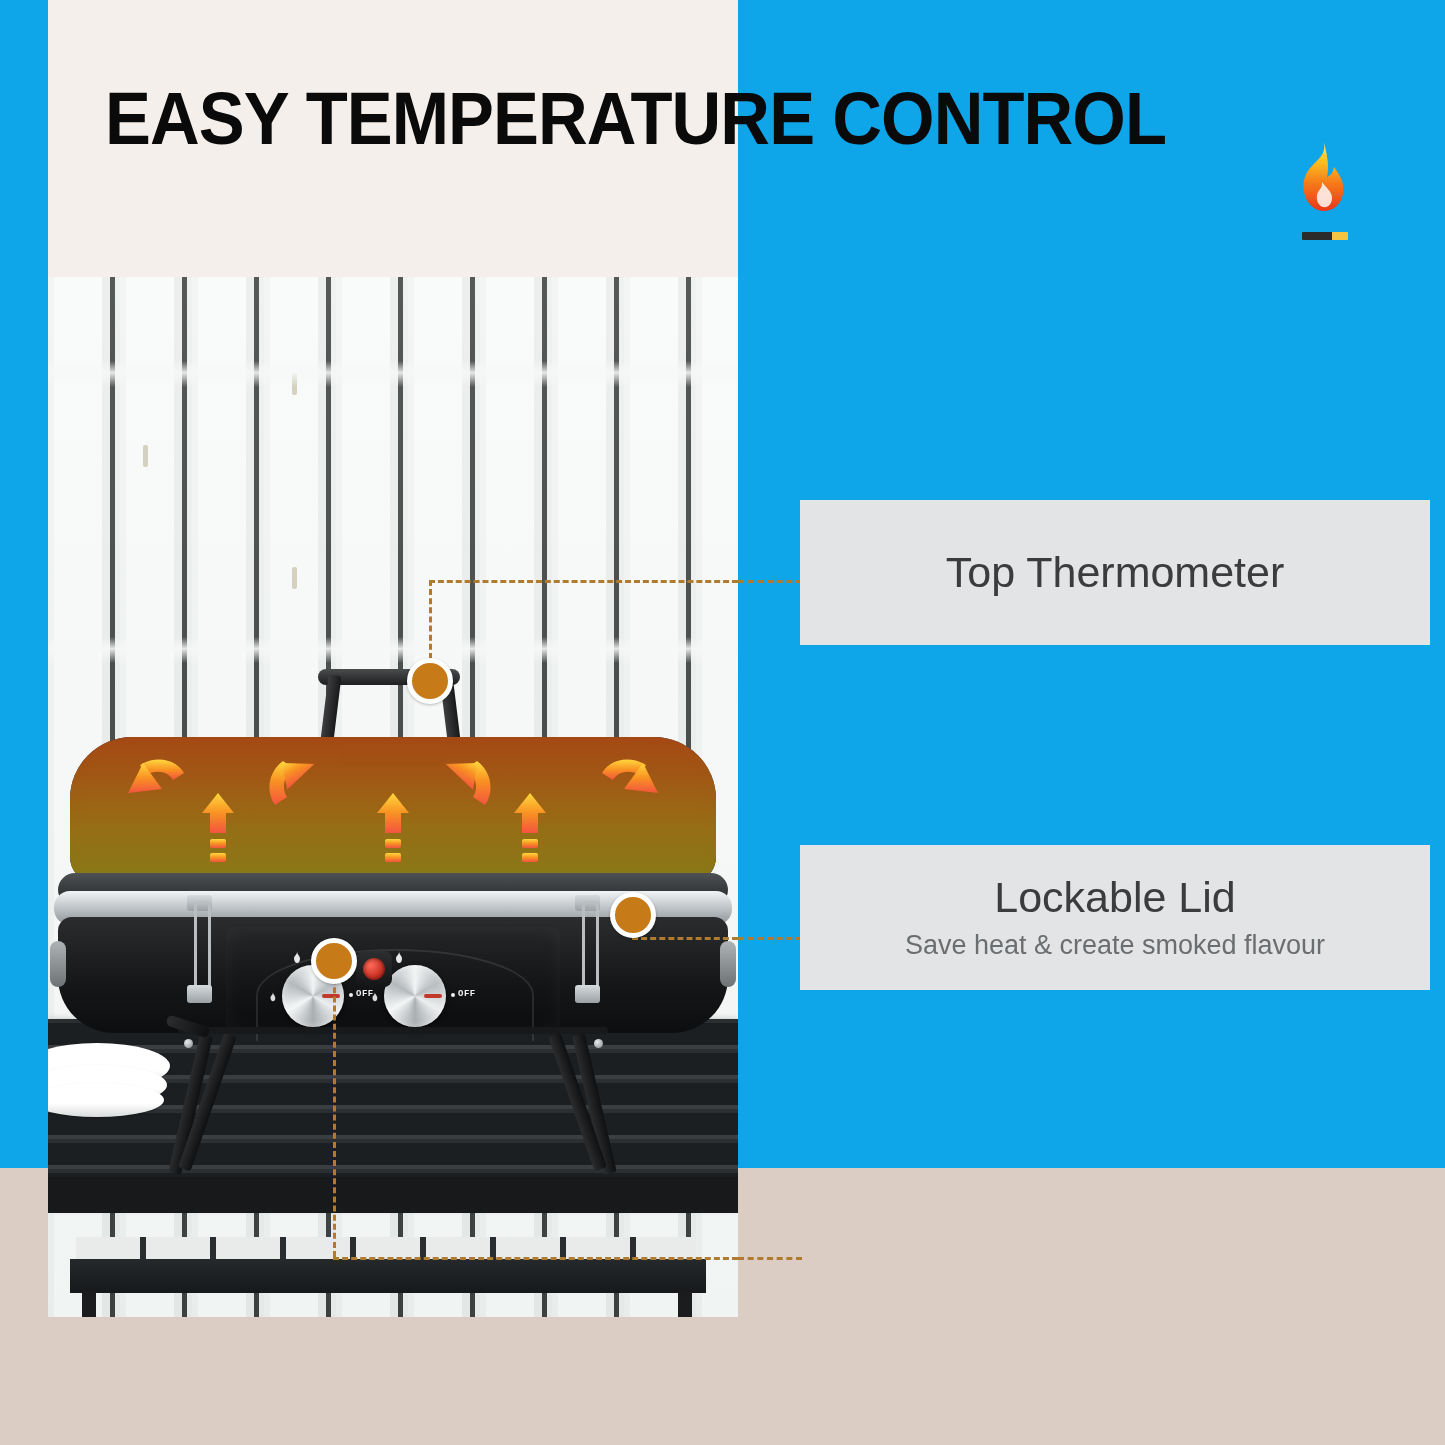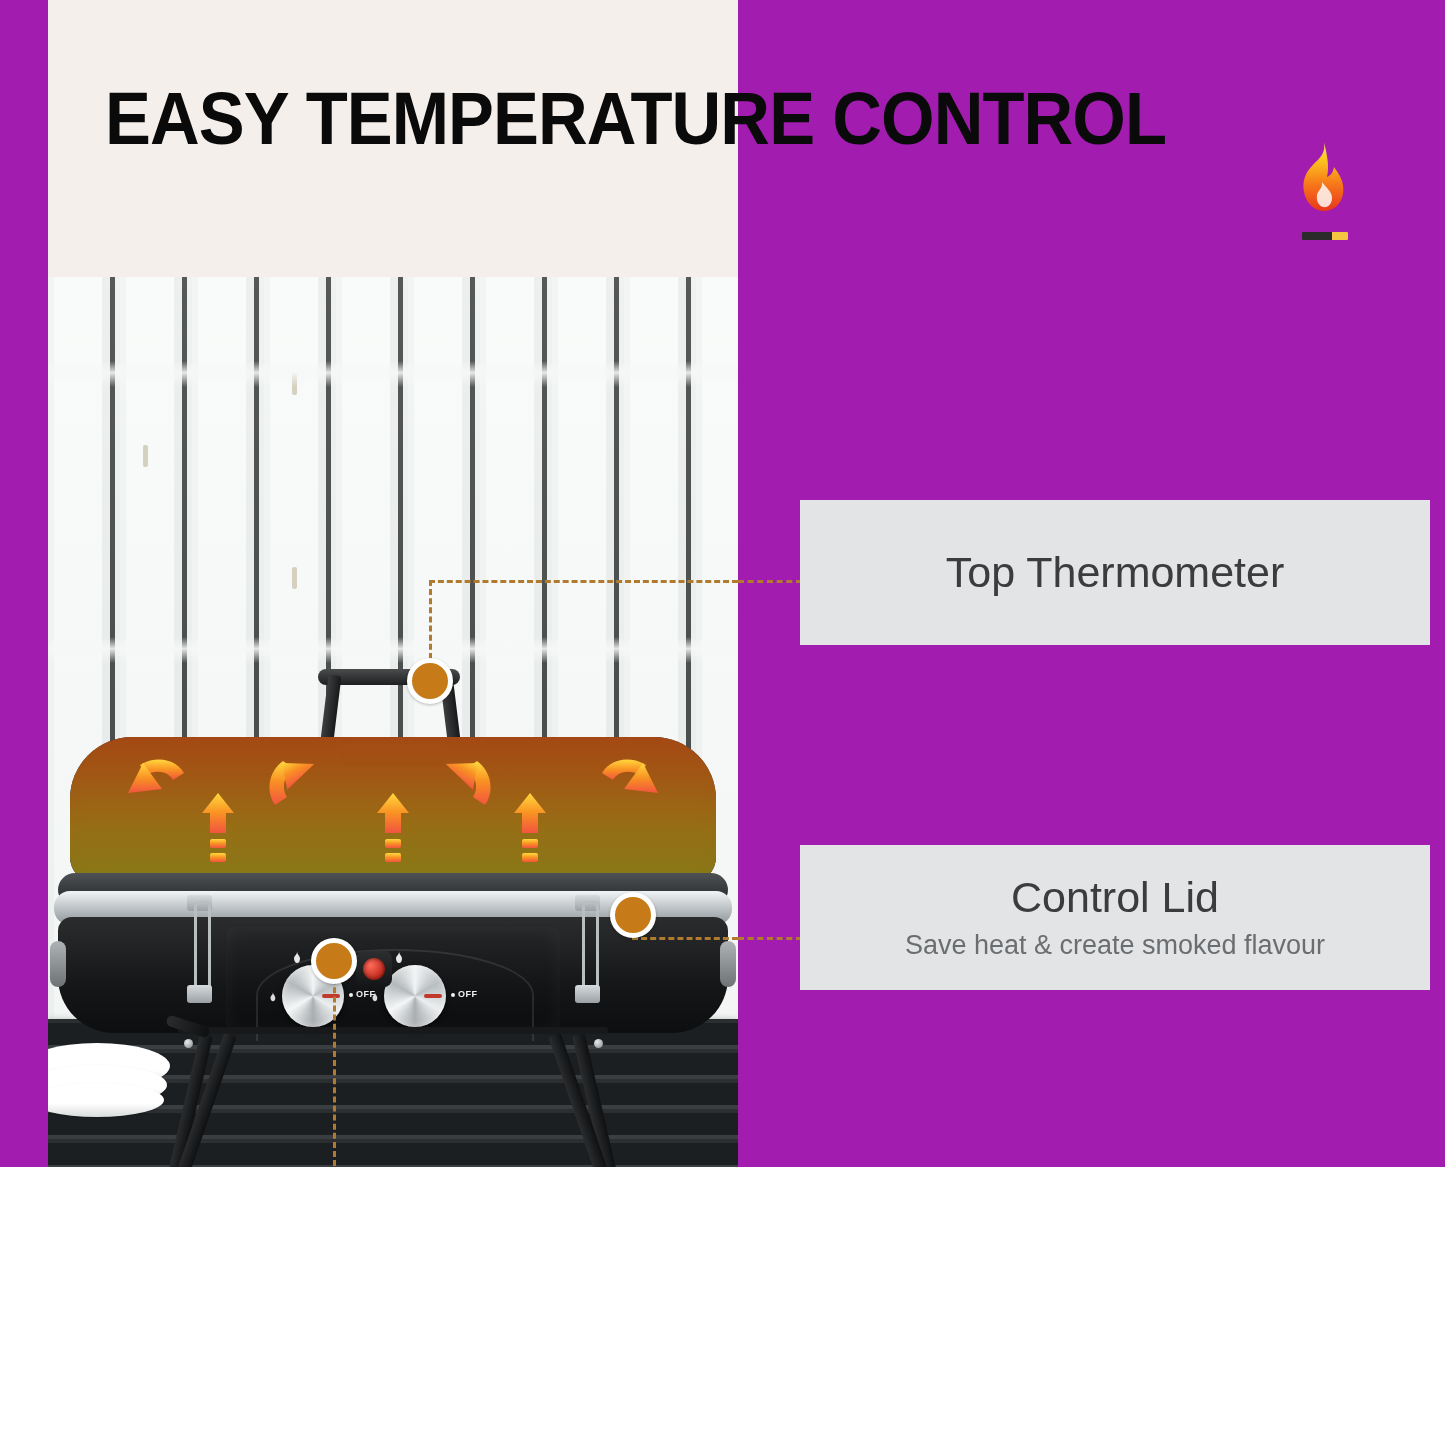--- a/index.html
+++ b/index.html
@@ -1,17 +1,17 @@
 <!DOCTYPE html>
 <html><head>
 <meta charset="utf-8">
 <style>
   html,body{margin:0;padding:0;background:#fff;}
   body{width:1445px;height:1445px;font-family:"Liberation Sans",sans-serif;overflow:hidden;}
-  #stage{position:relative;width:1445px;height:1167px;background:#a21caf;overflow:hidden;}
+  #stage{position:relative;width:1445px;height:1445px;background:#0ea5e9;overflow:hidden;}
 
   
   .cream-panel{position:absolute;left:48px;top:0;width:690px;height:277px;background:#f4efeb;}
   .taupe-band{position:absolute;left:0;top:1168px;width:1445px;height:277px;background:#dbcdc3;}
 
   
   .title{
     position:absolute;left:105px;top:76px;
     font-family:"Liberation Sans",sans-serif;
     font-weight:700;font-size:74px;letter-spacing:-1px;
@@ -120,21 +120,21 @@
     background:
       conic-gradient(from 0deg,#f2f4f5,#b9bec1,#eceeef,#a9aeb1,#f4f6f7,#b4b9bc,#f2f4f5);
     box-shadow:0 2px 5px rgba(0,0,0,.6),inset 0 0 6px rgba(255,255,255,.5);}
   .knob-l{left:56px;}
   .knob-r{left:158px;}
   .knob .pointer{position:absolute;right:4px;top:29px;width:18px;height:4px;background:#c0392b;border-radius:2px;}
   .ignite{position:absolute;left:130px;top:24px;width:36px;height:36px;border-radius:8px;
     background:linear-gradient(180deg,#2c2e30,#131516);display:flex;align-items:center;justify-content:center;}
   .ignite .btn{width:22px;height:22px;border-radius:50%;background:radial-gradient(circle at 35% 32%,#ff6b5a,#c0281c 70%);
     box-shadow:inset 0 0 4px rgba(0,0,0,.6);}
-  .off-label{position:absolute;font-size:9px;font-weight:700;color:#f0f0f0;letter-spacing:.5px;}
+  .off-label{position:absolute;font-size:9px;font-weight:700;color:#f0f0f0;letter-spacing:.5px;font-family:Liberation Mono, monospace;}
   .off-dot{position:absolute;width:4px;height:4px;border-radius:50%;background:#f0f0f0;}
   .flame-mark{position:absolute;width:9px;height:12px;}
 
   .leg{position:absolute;background:linear-gradient(90deg,#2a2c2e,#0e1011);border-radius:3px;}
   .leg-brace{position:absolute;height:7px;background:#17191b;border-radius:3px;}
   .leg-bolt{position:absolute;width:9px;height:9px;border-radius:50%;
     background:radial-gradient(circle at 35% 32%,#e8ebed,#83888b);}
 
   
   .heat-arrows{position:absolute;left:22px;top:82px;width:646px;height:146px;}
@@ -358,18 +358,18 @@
 
   <div class="dash-h" style="left:738px;top:580px;width:64px;"></div>
   <div class="dash-h" style="left:738px;top:937px;width:64px;"></div>
   <div class="dash-h" style="left:738px;top:1257px;width:64px;"></div>
 
   <div class="callout c1">
     <div class="c-title">Top Thermometer</div>
   </div>
 
   <div class="callout c2">
-    <div class="c-title">Control Lid</div>
+    <div class="c-title">Lockable Lid</div>
     <div class="c-sub">Save heat &amp; create smoked flavour</div>
   </div>
 
 
 </div>
 
 </body></html>

